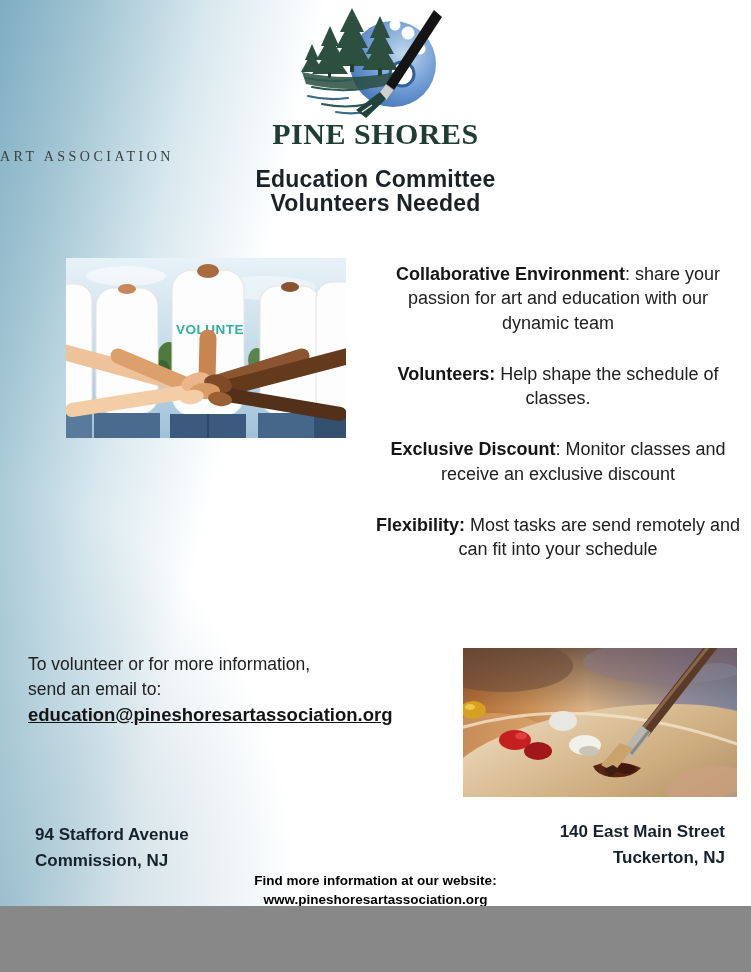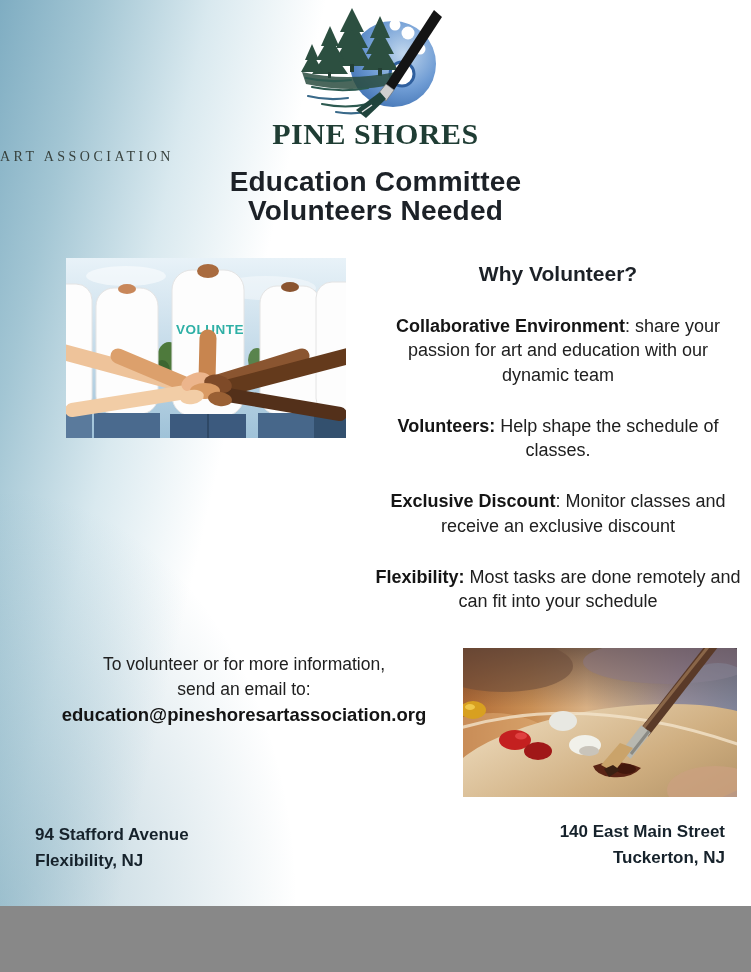--- a/index.html
+++ b/index.html
@@ -10,34 +10,34 @@
   }
   #flyer::before{content:"";position:absolute;left:0;bottom:0;width:300px;height:420px;
     background:radial-gradient(ellipse at 0% 100%,rgba(58,124,152,.38),rgba(58,124,152,0) 70%);pointer-events:none;}
   .abs{position:absolute;}
   
   .logo-wrap{left:50%;top:8px;transform:translateX(-50%);}
   .org-name{left:0;right:0;top:117px;text-align:center;font-family:"Liberation Serif",serif;
     font-weight:bold;font-size:30px;letter-spacing:.5px;color:#1f3d34;}
   .org-sub{left:0;right:0;top:149px;font-family:"Liberation Serif",serif;
     font-size:14px;letter-spacing:3.5px;color:#37413d;}
-  .title{left:0;right:0;top:167px;text-align:center;font-weight:bold;font-size:28px;
+  .title{left:0;right:0;top:167px;text-align:center;font-weight:bold;font-size:23px;
     line-height:1.05;color:#1c2127;letter-spacing:.2px;}
   
   .volunteer-photo{left:66px;top:258px;}
   .palette-photo{left:463px;top:648px;}
   
   .why{left:372px;top:262px;width:372px;text-align:center;color:#202020;}
   .why h2{margin:0 0 28px;font-size:21px;color:#1c2127;}
   .why p{margin:0 0 27px;font-size:18px;line-height:1.35;}
   .why strong{color:#151515;}
   
-  .contact{left:28px;top:652px;width:432px;text-align:center;color:#202020;}
+  .contact{left:28px;top:652px;width:432px;color:#202020;}
   .contact .c-line{font-size:17.5px;line-height:1.4;}
-  .contact .c-email{font-size:18.5px;font-weight:bold;color:#141414;margin-top:3px;}
+  .contact .c-email{font-size:18.5px;font-weight:bold;color:#141414;margin-top:3px;text-decoration:underline;}
   
   .addr{font-size:17px;font-weight:bold;line-height:1.5;color:#16222b;}
   .addr-left{left:35px;top:822px;text-align:left;}
   .addr-right{right:26px;top:819px;text-align:right;}
   
   .website{left:0;right:0;top:873px;text-align:center;color:#000;}
   .website .w1{font-size:13.5px;font-weight:bold;}
   .website .w2{font-size:13.5px;font-weight:bold;margin-top:4px;}
   .seals{left:0;right:0;top:908px;display:flex;justify-content:center;align-items:center;gap:9px;}
   .jersey-arts{width:58px;text-align:center;}
@@ -166,25 +166,24 @@
       </g>
       <ellipse cx="130" cy="124" rx="15" ry="9" fill="#ecb58c" transform="rotate(-18 130 124)"></ellipse>
       <ellipse cx="152" cy="126" rx="14" ry="9" fill="#7e4a28" transform="rotate(14 152 126)"></ellipse>
       <ellipse cx="139" cy="133" rx="15" ry="8" fill="#d99a63"></ellipse>
       <ellipse cx="126" cy="139" rx="12" ry="7" fill="#f2cda6" transform="rotate(-10 126 139)"></ellipse>
       <ellipse cx="154" cy="141" rx="12" ry="7" fill="#9a6034" transform="rotate(8 154 141)"></ellipse>
     </svg>
   </div>
 
   <div class="abs why">
-    <h2>Why Volunteer?</h2>
     <p><strong>Collaborative Environment</strong><span>:  share your passion for art and education with our dynamic team</span></p>
     <p><strong>Volunteers:</strong><span> Help shape the schedule of classes.</span></p>
     <p><strong>Exclusive Discount</strong><span>: Monitor classes and receive an exclusive discount</span></p>
-    <p><strong>Flexibility:</strong><span>  Most tasks are done remotely and can fit into your schedule</span></p>
+    <p><strong>Flexibility:</strong><span>  Most tasks are send remotely and can fit into your schedule</span></p>
   </div>
 
   <div class="abs contact">
     <div class="c-line">To volunteer or for more information,</div>
     <div class="c-line">send an email to:</div>
     <div class="c-email">education@pineshoresartassociation.org</div>
   </div>
 
   <div class="abs palette-photo">
     <svg width="274" height="149" viewBox="0 0 274 149">
@@ -234,27 +233,31 @@
         <line x1="186" y1="83" x2="168" y2="106" stroke="#8a8a84" stroke-width="3"></line>
         <polygon points="170,100 157,95 138,117 151,124" fill="#caa36a"></polygon>
         <polygon points="150,117 157,122 146,129 141,121" fill="#3a2012"></polygon>
       </g>
       <ellipse cx="252" cy="142" rx="48" ry="24" fill="#caa080" opacity=".8"></ellipse>
     </svg>
   </div>
 
   <div class="abs addr addr-left">
     <div>94 Stafford Avenue</div>
-    <div>Flexibility, NJ</div>
+    <div>Commission, NJ</div>
   </div>
   <div class="abs addr addr-right">
     <div>140 East Main Street</div>
     <div>Tuckerton, NJ</div>
   </div>
 
+  <div class="abs website">
+    <div class="w1">Find more information at our website:</div>
+    <div class="w2">www.pineshoresartassociation.org</div>
+  </div>
 
   <div class="abs seals">
     <svg width="36" height="36" viewBox="-20 -20 40 40">
       <circle r="18" fill="#fff" stroke="#222" stroke-width="1.6"></circle>
       <circle r="15" fill="none" stroke="#333" stroke-width="1.4" stroke-dasharray="1.4 1.2"></circle>
       <circle r="11" fill="none" stroke="#222" stroke-width="1"></circle>
       <line x1="0" y1="-8" x2="0" y2="3" stroke="#222" stroke-width="1.2"></line>
       <polygon points="0,-8 6,1 0,1" fill="#222"></polygon>
         <polygon points="-1,-7 -5,1 -1,1" fill="#222"></polygon>
       <polygon points="-7,3 7,3 4,7 -4,7" fill="#222"></polygon>

